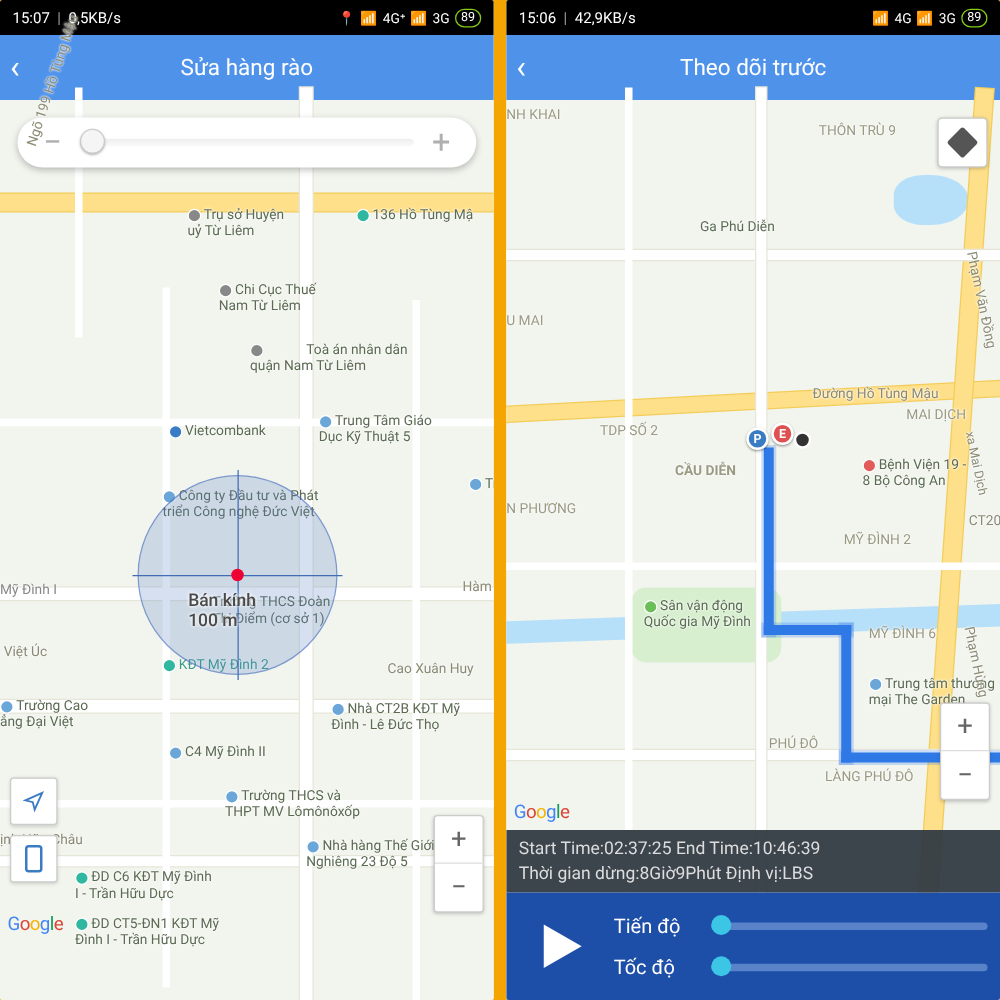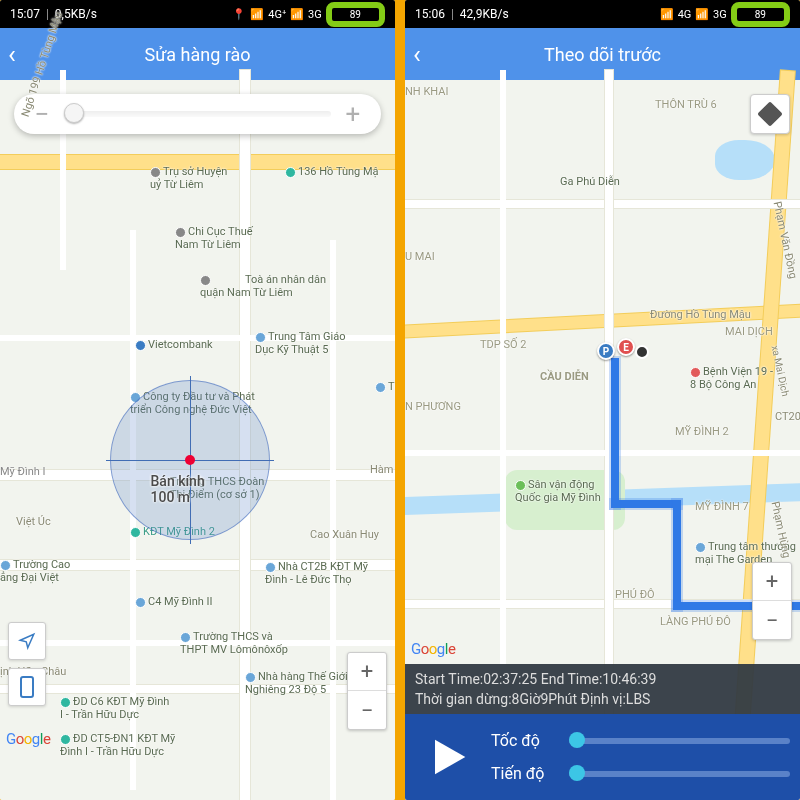--- a/index.html
+++ b/index.html
@@ -3,21 +3,21 @@
 <meta charset="utf-8">
 <style>
   * { box-sizing: border-box; margin: 0; padding: 0; font-family: -apple-system, Roboto, Arial, sans-serif; }
   html, body { width: 800px; height: 800px; overflow: hidden; }
   .wrap { display: flex; width: 800px; height: 800px; background: #f4a500; }
   .phone { width: 395px; height: 800px; background: #e9f0e6; position: relative; overflow: hidden; border-radius: 2px; }
   .phone.left { margin-right: 10px; }
   .statusbar { height: 28px; background: #000; color: #fff; display: flex; align-items: center; padding: 0 10px; font-size: 12px; justify-content: space-between; }
   .statusbar .sl { display:flex; align-items:center; gap:6px;}
   .statusbar .sr { display:flex; align-items:center; gap:4px; font-size:11px;}
-  .battpill{ border:6px solid #84cc16; border-radius:8px; padding:0 18px; font-size:10px; line-height:13px;}
+  .battpill{ border:1px solid #84cc16; border-radius:8px; padding:0 4px; font-size:10px; line-height:13px;}
   .appbar { height: 52px; background: #4f92ea; color: #fff; display: flex; align-items: center; padding: 0 8px; position: relative; }
   .appbar .back { width: 30px; font-size: 26px; line-height: 1; }
   .appbar .title { position:absolute; left:0; right:0; text-align:center; font-size: 18px; font-weight: 400; pointer-events:none;}
   .map { position: absolute; top: 80px; left: 0; right: 0; bottom: 0; background: #f2f4ee; }
   
   .road { position:absolute; background:#fff; }
   .road.big { background:#fff; box-shadow: 0 0 0 1px #e6e6d8; }
   .road.hwy { background:#ffe08a; box-shadow: 0 0 0 1px #f3cd5a;}
   .water { position:absolute; background:#b6dff9; }
   .park { position:absolute; background:#d7efcf; }
@@ -138,21 +138,21 @@
       <div class="poi" style="left:170px; top:395px;"><span style="white-space:pre;">Trường THCS Đoàn
 Thị Điểm (cơ sở 1)</span></div>
       <div class="poi txt" style="left:0px; top:385px; color:#888;">Mỹ Đình I</div>
       <div class="poi bus" style="left:130px; top:445px; color:#3a9c85;"><span class="dot"></span><span>KĐT Mỹ Đình 2</span></div>
       <div class="poi txt" style="left:310px; top:448px;">Cao Xuân Huy</div>
       <div class="poi" style="left:265px; top:480px;"><span class="dot"></span><span style="white-space:pre;">Nhà CT2B KĐT Mỹ
 Đình - Lê Đức Thọ</span></div>
       <div class="poi" style="left:135px; top:515px;"><span class="dot"></span><span>C4 Mỹ Đình II</span></div>
       <div class="poi" style="left:0px; top:478px;"><span class="dot"></span><span style="white-space:pre;">Trường Cao
 ẳng Đại Việt</span></div>
-      <div class="poi txt" style="left:16px; top:435px;">Việt Úc</div>
+      <div class="poi txt" style="left:3px; top:435px;">Việt Úc</div>
       <div class="poi" style="left:180px; top:550px;"><span class="dot"></span><span style="white-space:pre;margin-top:11px;">Trường THCS và
 THPT MV Lômônôxốp</span></div>
       <div class="poi" style="left:245px; top:590px;"><span class="dot"></span><span style="white-space:pre;">Nhà hàng Thế Giới
 Nghiêng 23 Độ 5</span></div>
       <div class="poi bus" style="left:60px; top:615px;"><span class="dot"></span><span style="white-space:pre;">ĐD C6 KĐT Mỹ Đình
 I - Trần Hữu Dực</span></div>
       <div class="poi bus" style="left:60px; top:652px;"><span class="dot"></span><span style="white-space:pre;">ĐD CT5-ĐN1 KĐT Mỹ
 Đình I - Trần Hữu Dực</span></div>
       <div class="poi txt" style="left:0px; top:585px;">ịnh Hữu Châu</div>
 
@@ -223,34 +223,34 @@
       <div class="routept e" style="left:212px; top:258px;">
           <span>E</span>
         </div>
       <div style="position:absolute; left:230px; top:265px; width:14px; height:14px; background:#333; border:2px solid #fff; border-radius:50%;"></div>
 
       <div class="layerbtn">
           <div class="ly"></div>
         </div>
 
       <div class="poi txt" style="left:0px; top:5px; color:#9a9a82;">NH KHAI</div>
-      <div class="poi txt" style="left:250px; top:18px; color:#9a9a82;">THÔN TRÙ 6</div>
+      <div class="poi txt" style="left:250px; top:18px; color:#9a9a82;">THÔN TRÙ 9</div>
       <div class="poi" style="left:155px; top:95px;"><span>Ga Phú Diễn</span></div>
       <div class="poi txt" style="left:0px; top:170px; color:#9a9a82;">U MAI</div>
       <div class="poi txt" style="left:75px; top:258px; color:#9a9a82;">TDP SỐ 2</div>
       <div class="poi txt" style="left:245px; top:228px;">Đường Hồ Tùng Mậu</div>
       <div class="poi txt" style="left:320px; top:245px; color:#9a9a82;">MAI DỊCH</div>
       <div class="poi txt" style="left:135px; top:290px; color:#9a9a82; font-weight:bold;">CẦU DIỄN</div>
       <div class="poi med" style="left:285px; top:285px;"><span class="dot"></span><span style="white-space:pre;">Bệnh Viện 19 -
 8 Bộ Công An</span></div>
       <div class="poi txt" style="left:0px; top:320px; color:#9a9a82;">N PHƯƠNG</div>
       <div class="poi park" style="left:110px; top:398px;"><span class="dot"></span><span style="white-space:pre;">Sân vận động
 Quốc gia Mỹ Đình</span></div>
       <div class="poi txt" style="left:270px; top:345px; color:#9a9a82;">MỸ ĐÌNH 2</div>
-      <div class="poi txt" style="left:290px; top:420px; color:#9a9a82;">MỸ ĐÌNH 7</div>
+      <div class="poi txt" style="left:290px; top:420px; color:#9a9a82;">MỸ ĐÌNH 6</div>
       <div class="poi" style="left:290px; top:460px;"><span class="dot"></span><span style="white-space:pre;">Trung tâm thương
 mại The Garden</span></div>
       <div class="poi txt" style="left:210px; top:508px; color:#9a9a82;">PHÚ ĐÔ</div>
       <div class="poi txt" style="left:255px; top:535px; color:#9a9a82;">LÀNG PHÚ ĐÔ</div>
       <div class="poi txt" style="left:372px; top:115px; transform:rotate(78deg); transform-origin:left;">Phạm Văn Đồng</div>
       <div class="poi txt" style="left:370px; top:330px;">CT20</div>
       <div class="poi txt" style="left:370px; top:415px; transform:rotate(78deg); transform-origin:left;">Phạm Hùng</div>
       <div class="poi txt" style="left:370px; top:260px; transform:rotate(78deg); transform-origin:left; font-size:10px;">xa Mai Dịch</div>
 
       <div class="zoombtns">
@@ -266,28 +266,28 @@
         <div>Thời gian dừng:8Giờ9Phút Định vị:LBS</div>
       </div>
       <div class="playbar">
         <div class="playbtn">
           <svg viewBox="0 0 24 24">
               <path fill="#fff" d="M6 4l14 8-14 8z"></path>
             </svg>
         </div>
         <div class="pbright">
           <div class="pbrow">
+            <div class="plabel">Tiến độ</div>
+            <div class="ptrack">
+                <div class="pthumb"></div>
+              </div>
+          </div>
+          <div class="pbrow">
             <div class="plabel">Tốc độ</div>
             <div class="ptrack">
                 <div class="pthumb"></div>
               </div>
           </div>
-          <div class="pbrow">
-            <div class="plabel">Tiến độ</div>
-            <div class="ptrack">
-                <div class="pthumb"></div>
-              </div>
-          </div>
         </div>
       </div>
     </div>
   </div>
 </div>
 
 </body></html>

